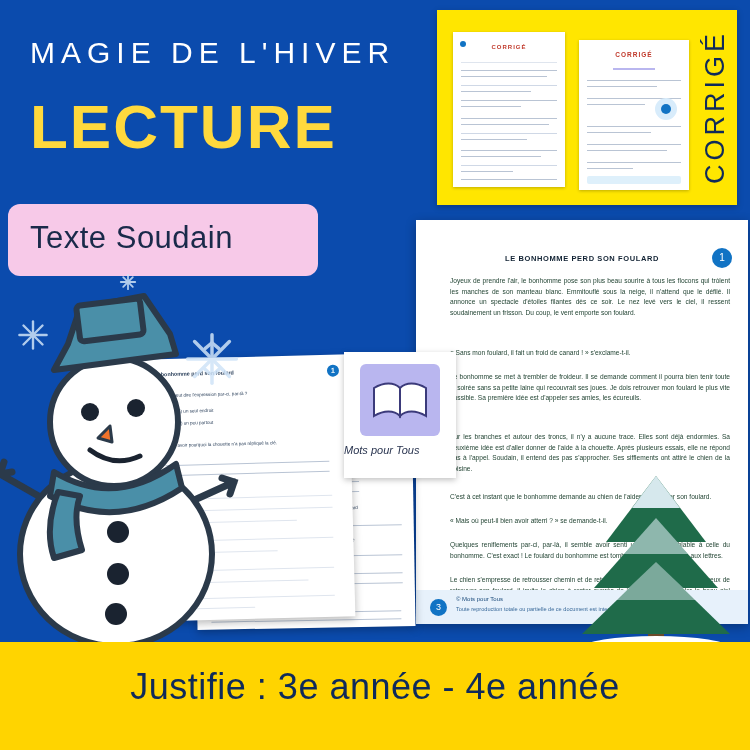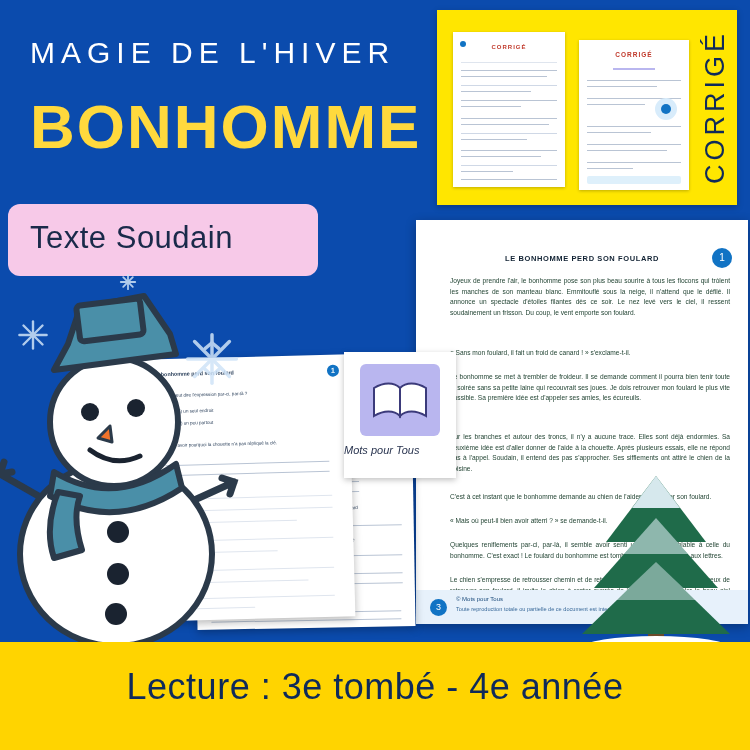--- a/index.html
+++ b/index.html
@@ -126,21 +126,21 @@
 
   
   .tree-wrap{position:absolute;left:556px;top:470px;width:200px;height:190px;}
 </style>
 </head>
 <body>
 
 <div id="stage">
 
   <div class="title-main">MAGIE DE L'HIVER</div>
-  <div class="title-lecture">BONHOMME</div>
+  <div class="title-lecture">LECTURE</div>
   <div class="pink-chip">
     <span>Texte Soudain</span>
   </div>
 
   <div class="corrige-card">
     <div class="corrige-label">CORRIGÉ</div>
 
     <div class="mini-sheet" style="left:16px;top:22px;width:112px;height:155px;">
       <div class="ms-title" style="margin-top:12px;font-size:6px;">CORRIGÉ</div>
       <div class="dot" style="left:7px;top:9px;width:6px;height:6px;background:#1173c4;"></div>
@@ -338,16 +338,16 @@
       <path d="M100 48 L162 118 L38 118 Z" fill="#1f6b4a"></path>
       <path d="M100 92 L174 164 L26 164 Z" fill="#1f6b4a"></path>
       <path d="M100 6 L124 38 L76 38 Z" fill="#eaf6ff" opacity="0.9"></path>
       <path d="M100 48 L132 84 L68 84 Z" fill="#eaf6ff" opacity="0.55"></path>
       <path d="M100 92 L140 130 L60 130 Z" fill="#eaf6ff" opacity="0.45"></path>
       <ellipse cx="100" cy="178" rx="74" ry="12" fill="#ffffff"></ellipse>
     </svg>
   </div>
 
   <div class="bottom-band">
-    <div class="bt">Lecture :  3e tombé - 4e année</div>
+    <div class="bt">Justifie :  3e année - 4e année</div>
   </div>
 
 </div>
 
 </body></html>

